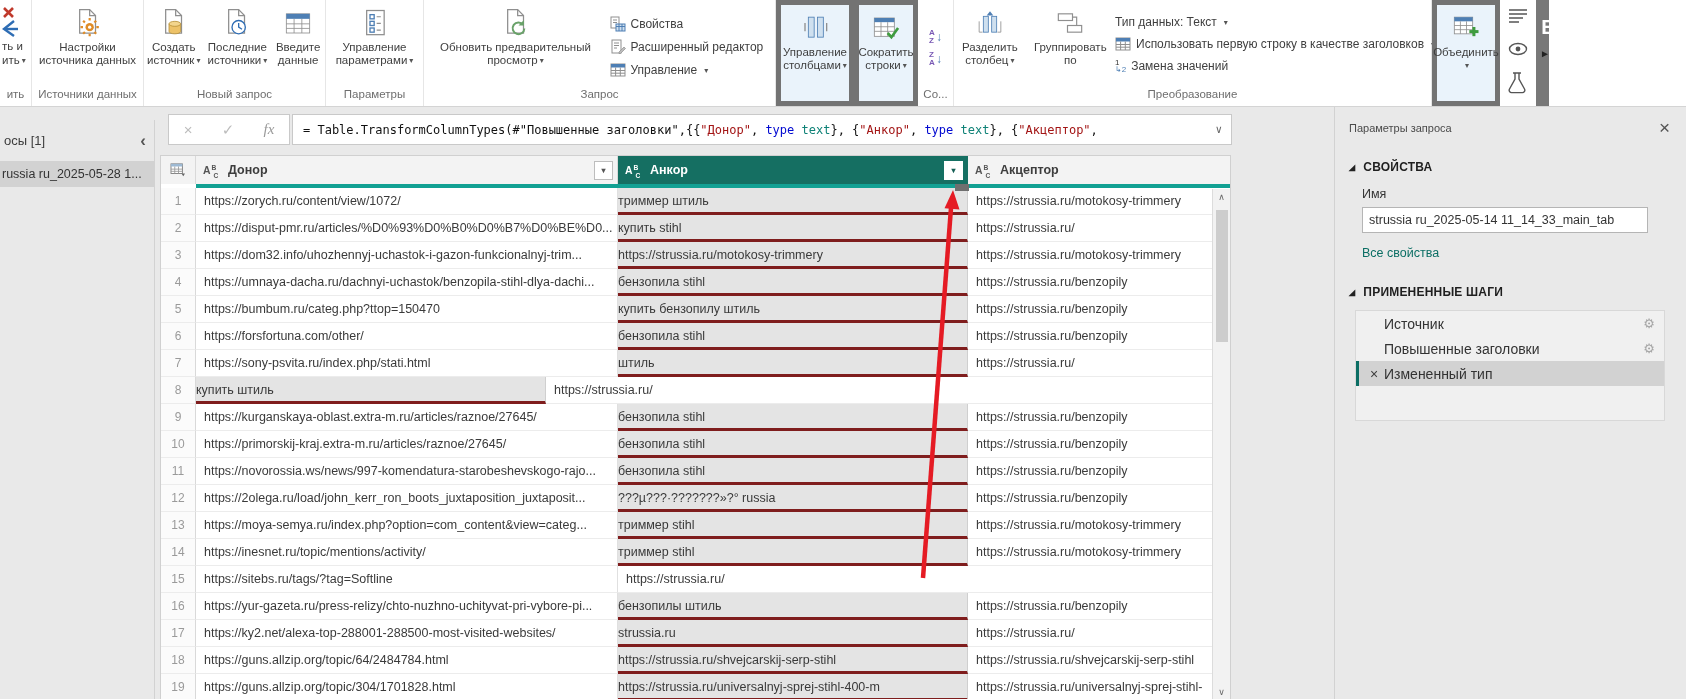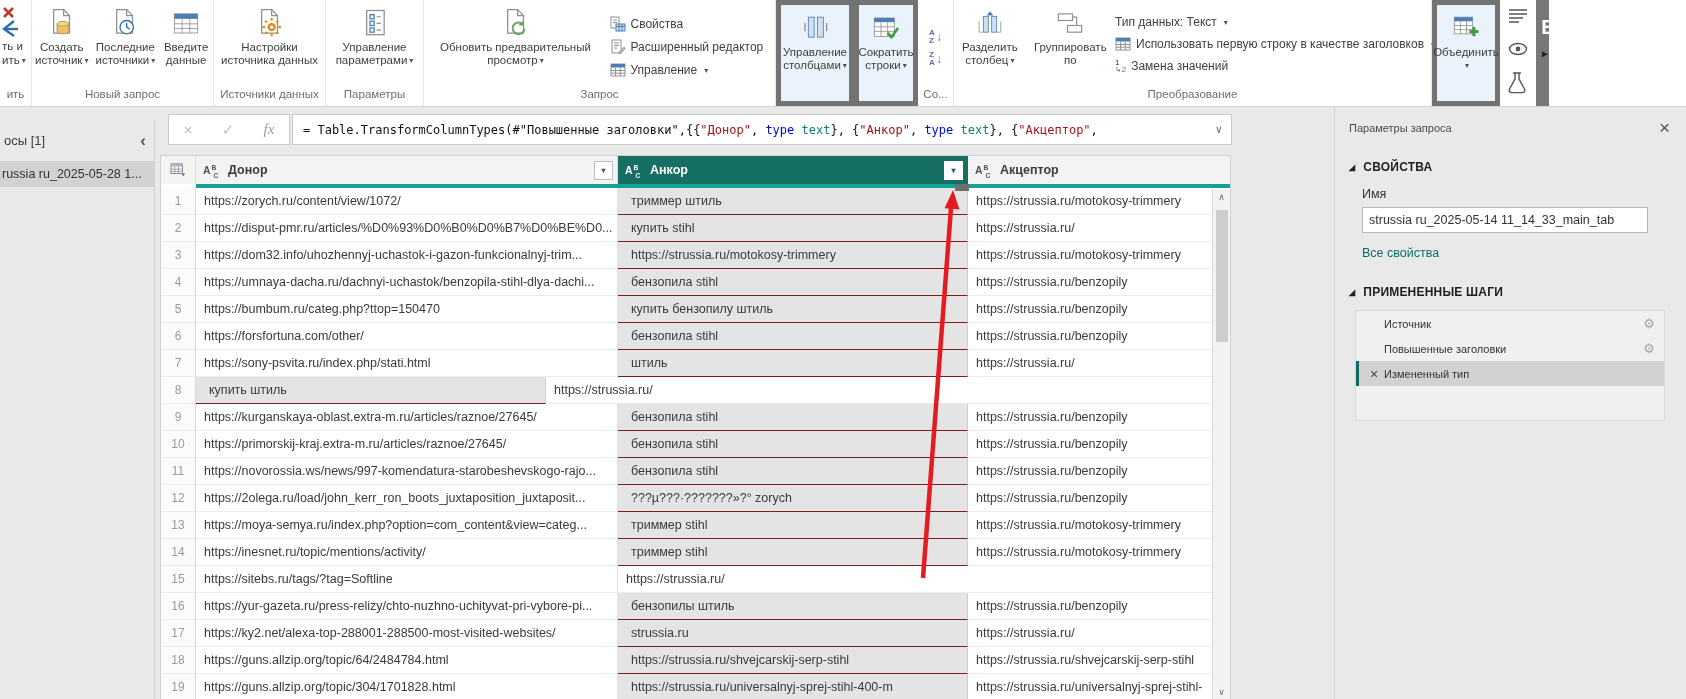--- a/index.html
+++ b/index.html
@@ -63,21 +63,21 @@
         display:flex;align-items:center;justify-content:center;font-size:8px;color:#555;cursor:pointer}
   .hcell.sel .fbtn{color:#155f55;border-color:#fff}
   .accent{height:4px;background:#12A193;margin-left:35px;position:relative}
   .scrollmark{position:absolute;left:759px;top:0;width:14px;height:7px;background:#6f6f6f}
   .tbody{margin-right:18px}
   .trow{display:flex;height:27px}
   .cell{box-sizing:border-box;white-space:nowrap;overflow:hidden;font-size:12.5px;color:#3a3a3a;line-height:26px}
   .rownum{width:35px;background:#fbfbfb;color:#9a9a9a;text-align:center;font-size:12px;
           border-right:1px solid #d9d9d9;border-bottom:1px solid #ececec;line-height:26px}
   .cdonor{width:422px;padding:0 8px;border-right:1px solid #e0e0e0;border-bottom:1px solid #ececec;background:#fff}
-  .canchor{width:350px;padding:0 13px;border-right:1px solid #cfcfcf;border-bottom:1px solid #7f1d1d;background:#e4e4e4}
+  .canchor{width:350px;padding:0 0;border-right:1px solid #cfcfcf;border-bottom:3px solid #7f1d1d;background:#e4e4e4}
   .caccept{flex:1;padding:0 8px;border-bottom:1px solid #ececec;background:#fff}
   .vscroll{position:absolute;right:0;top:33px;bottom:0;width:18px;background:#f2f2f2;border-left:1px solid #dcdcdc;
            box-sizing:border-box;display:flex;flex-direction:column;align-items:center}
   .sbtn{height:17px;line-height:17px;font-size:9px;color:#6a6a6a;cursor:pointer}
   .sthumb{width:12px;height:132px;background:#cdcdcd;margin-top:4px;cursor:pointer}
   .sbtn.bottom{margin-top:auto}
 
   
   .rpanel{position:absolute;left:1334px;top:107px;width:352px;height:592px;background:#e9e9e9;
           border-left:1px solid #d2d2d2;box-sizing:border-box;padding:14px 16px 0 14px;font-size:12.5px;color:#333}
@@ -86,21 +86,21 @@
   .rp-close{font-size:19px;color:#555;cursor:pointer;line-height:14px}
   .rp-section{margin-top:25px;font-weight:bold;font-size:12px;color:#1f1f1f;display:flex;gap:8px;align-items:center;cursor:pointer;letter-spacing:.2px}
   .expander{font-size:8px;color:#222}
   .rp-namelabel{margin:13px 0 6px 13px}
   .rp-input{margin-left:13px;width:286px;height:26px;background:#fff;border:1px solid #b5b5b5;font-size:12.5px;color:#333;
             padding:0 6px;line-height:24px;white-space:nowrap;overflow:hidden;box-sizing:border-box;cursor:text}
   .rp-link{margin:13px 0 0 13px;color:#0B6E64;cursor:pointer}
   .steps{margin:11px 0 0 6px;width:308px;background:#f0f0f0;border:1px solid #d8d8d8;padding-bottom:34px}
   .step-row{height:25px;display:flex;align-items:center;padding-left:8px;cursor:pointer}
   .step-close{width:20px;text-align:center;color:#3e3e3e;font-size:14px}
-  .step-label{font-size:11px;color:#333}
+  .step-label{font-size:14px;color:#333}
   .step-gear{margin-left:auto;margin-right:9px;color:#a6a6a6;font-size:13px}
   .step-row.selected{background:#d2d2d2;border-left:3px solid #0B6E64;padding-left:5px}
 
   
   .overlay{position:absolute;left:0;top:0;width:1686px;height:699px;pointer-events:none;z-index:40}
 
   svg{display:block}
 </style>
 </head>
 <body>
@@ -116,78 +116,78 @@
               <path d="M12 14 L2 22 l10 7" fill="none" stroke="#2e6db4" stroke-width="2.4"></path>
               <path d="M4 22 h12" stroke="#2e6db4" stroke-width="2.4"></path>
             </svg>
         </span>
         <div class="bl"><span>ть и</span><br>
           <span>ить</span><span class="caret">▾</span>
         </div>
       </div>
     </div>
     <div class="rlabel">ить</div>
-  </div>
-
-  <div class="rgroup" style="width:182px">
-    <div class="rbody">
-      <div class="bigbtn" style="width:58px">
-        <span>
-          <svg width="30" height="32" viewBox="0 0 36 36">
-              <path d="M8 2h12l7 7v21H8z" fill="#fff" stroke="#8f8f8f" stroke-width="1.5"></path>
-              <path d="M20 2v7h7" fill="none" stroke="#8f8f8f" stroke-width="1.5"></path>
-              <path d="M12 19v9a7 3 0 0 0 14 0v-9" fill="#edc268" stroke="#b8913a"></path>
-              <ellipse cx="19" cy="19" rx="7" ry="3" fill="#f3d58d" stroke="#b8913a"></ellipse>
-            </svg>
-        </span>
-        <div class="bl"><span>Создать источник</span><span class="caret">▾</span></div>
-      </div>
-      <div class="bigbtn" style="width:62px">
-        <span>
-          <svg width="30" height="32" viewBox="0 0 36 36">
-              <path d="M8 2h12l7 7v21H8z" fill="#fff" stroke="#8f8f8f" stroke-width="1.5"></path>
-              <path d="M20 2v7h7" fill="none" stroke="#8f8f8f" stroke-width="1.5"></path>
-              <circle cx="20" cy="23" r="8" fill="#fff" stroke="#2e6db4" stroke-width="1.6"></circle>
-              <path d="M20 18v5l4 2.5" fill="none" stroke="#2e6db4" stroke-width="1.6"></path>
-            </svg>
-        </span>
-        <div class="bl"><span>Последние источники</span><span class="caret">▾</span></div>
-      </div>
-      <div class="bigbtn" style="width:52px">
-        <span>
-          <svg width="30" height="32" viewBox="0 0 36 36">
-              <rect x="4" y="7" width="28" height="23" fill="#fff" stroke="#8f8f8f"></rect>
-              <rect x="4" y="7" width="28" height="6" fill="#4e7fb4"></rect>
-              <path d="M13.3 13v17M22.6 13v17M4 19h28M4 24.5h28" stroke="#8f8f8f" fill="none"></path>
-            </svg>
-        </span>
-        <div class="bl"><span>Введите данные</span></div>
-      </div>
-    </div>
-    <div class="rlabel">Новый запрос</div>
   </div>
 
   <div class="rgroup" style="width:112px">
     <div class="rbody">
       <div class="bigbtn" style="width:100px">
         <span>
           <svg width="30" height="32" viewBox="0 0 36 36">
               <path d="M8 2h12l7 7v21H8z" fill="#fff" stroke="#8f8f8f" stroke-width="1.5"></path>
               <path d="M20 2v7h7" fill="none" stroke="#8f8f8f" stroke-width="1.5"></path>
               <g stroke="#e08c26" stroke-width="2.6">
                 <path d="M20 15v-3M20 31v3M12 23h-3M28 23h3M14.3 17.3l-2.1-2.1M25.7 28.7l2.1 2.1M14.3 28.7l-2.1 2.1M25.7 17.3l2.1-2.1"></path>
               </g>
               <circle cx="20" cy="23" r="5" fill="#e08c26"></circle>
               <circle cx="20" cy="23" r="2" fill="#fff"></circle>
             </svg>
         </span>
         <div class="bl"><span>Настройки источника данных</span></div>
       </div>
     </div>
     <div class="rlabel">Источники данных</div>
+  </div>
+
+  <div class="rgroup" style="width:182px">
+    <div class="rbody">
+      <div class="bigbtn" style="width:58px">
+        <span>
+          <svg width="30" height="32" viewBox="0 0 36 36">
+              <path d="M8 2h12l7 7v21H8z" fill="#fff" stroke="#8f8f8f" stroke-width="1.5"></path>
+              <path d="M20 2v7h7" fill="none" stroke="#8f8f8f" stroke-width="1.5"></path>
+              <path d="M12 19v9a7 3 0 0 0 14 0v-9" fill="#edc268" stroke="#b8913a"></path>
+              <ellipse cx="19" cy="19" rx="7" ry="3" fill="#f3d58d" stroke="#b8913a"></ellipse>
+            </svg>
+        </span>
+        <div class="bl"><span>Создать источник</span><span class="caret">▾</span></div>
+      </div>
+      <div class="bigbtn" style="width:62px">
+        <span>
+          <svg width="30" height="32" viewBox="0 0 36 36">
+              <path d="M8 2h12l7 7v21H8z" fill="#fff" stroke="#8f8f8f" stroke-width="1.5"></path>
+              <path d="M20 2v7h7" fill="none" stroke="#8f8f8f" stroke-width="1.5"></path>
+              <circle cx="20" cy="23" r="8" fill="#fff" stroke="#2e6db4" stroke-width="1.6"></circle>
+              <path d="M20 18v5l4 2.5" fill="none" stroke="#2e6db4" stroke-width="1.6"></path>
+            </svg>
+        </span>
+        <div class="bl"><span>Последние источники</span><span class="caret">▾</span></div>
+      </div>
+      <div class="bigbtn" style="width:52px">
+        <span>
+          <svg width="30" height="32" viewBox="0 0 36 36">
+              <rect x="4" y="7" width="28" height="23" fill="#fff" stroke="#8f8f8f"></rect>
+              <rect x="4" y="7" width="28" height="6" fill="#4e7fb4"></rect>
+              <path d="M13.3 13v17M22.6 13v17M4 19h28M4 24.5h28" stroke="#8f8f8f" fill="none"></path>
+            </svg>
+        </span>
+        <div class="bl"><span>Введите данные</span></div>
+      </div>
+    </div>
+    <div class="rlabel">Новый запрос</div>
   </div>
 
   <div class="rgroup" style="width:98px">
     <div class="rbody">
       <div class="bigbtn" style="width:90px">
         <span>
           <svg width="30" height="32" viewBox="0 0 36 36">
               <rect x="8" y="3" width="21" height="29" fill="#fff" stroke="#8f8f8f" stroke-width="1.5"></rect>
               <g fill="none" stroke="#4e7fb4" stroke-width="1.6">
                 <rect x="12" y="8" width="5" height="5"></rect>
@@ -531,21 +531,21 @@
   </div>
         <div class="trow">
     <div class="cell rownum">11</div>
     <div class="cell cdonor">https://novorossia.ws/news/997-komendatura-starobeshevskogo-rajo...</div>
     <div class="cell canchor">бензопила stihl</div>
     <div class="cell caccept">https://strussia.ru/benzopily</div>
   </div>
         <div class="trow">
     <div class="cell rownum">12</div>
     <div class="cell cdonor">https://2olega.ru/load/john_kerr_ron_boots_juxtaposition_juxtaposit...</div>
-    <div class="cell canchor">???µ???·???????»?° zorych</div>
+    <div class="cell canchor">???µ???·???????»?° russia</div>
     <div class="cell caccept">https://strussia.ru/benzopily</div>
   </div>
         <div class="trow">
     <div class="cell rownum">13</div>
     <div class="cell cdonor">https://moya-semya.ru/index.php?option=com_content&amp;view=categ...</div>
     <div class="cell canchor">триммер stihl</div>
     <div class="cell caccept">https://strussia.ru/motokosy-trimmery</div>
   </div>
         <div class="trow">
     <div class="cell rownum">14</div>

